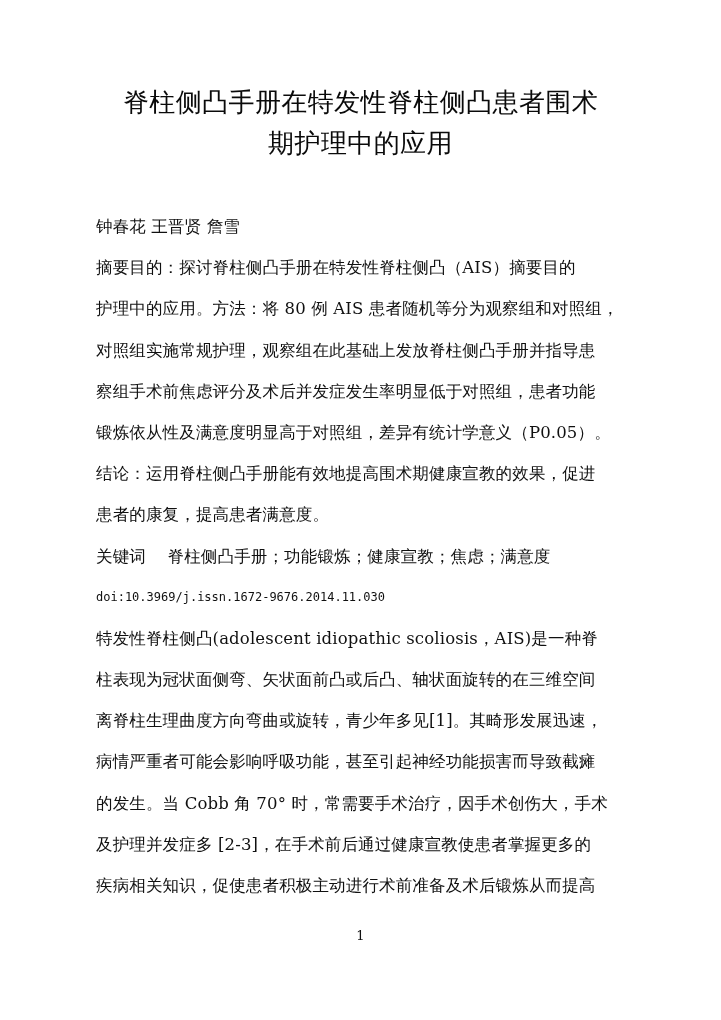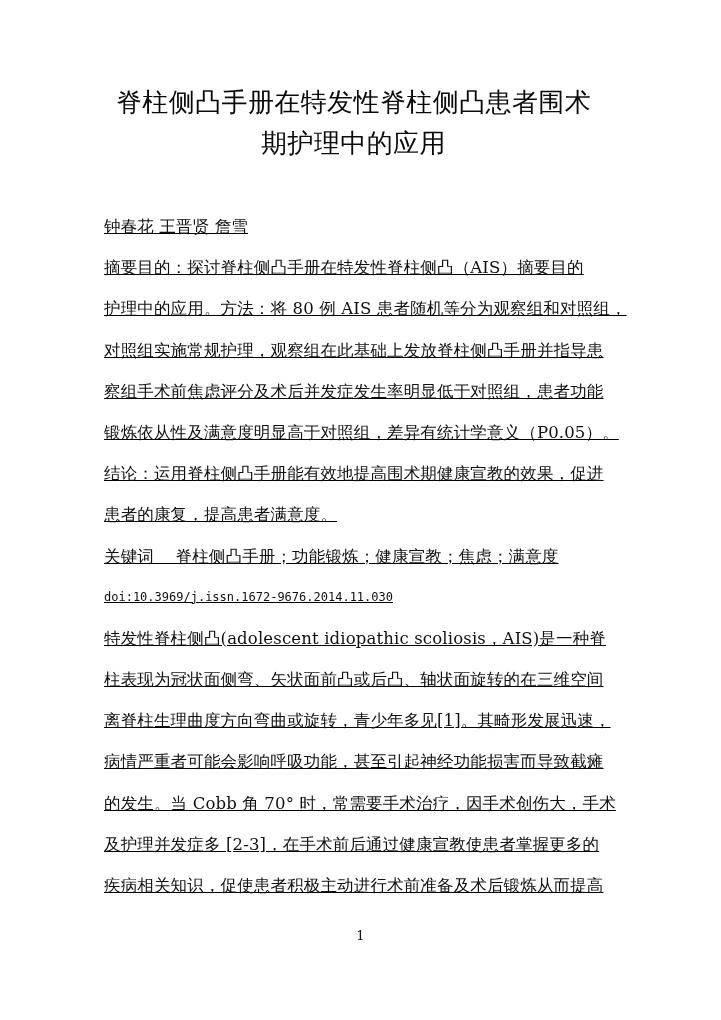--- a/index.html
+++ b/index.html
@@ -19,43 +19,42 @@
     width: 721px;
     height: 1020px;
     background: #ffffff;
     overflow: hidden;
     box-sizing: border-box;
   }
 
   
   .title-block {
     position: absolute;
-    left: 97px;
+    left: 104px;
     top: 82px;
     width: 513px;
     text-align: center;
   }
 
   .title-line {
     font-family: "DejaVu Serif", "Liberation Serif", serif;
     font-size: 26px;
     line-height: 41px;
     font-weight: normal;
     letter-spacing: 0.4px;
     color: #0a0a0a;
     white-space: pre;
   }
 
   
   .body-block {
     position: absolute;
-    left: 104px;
+    left: 96px;
     top: 206px;
     width: 514px;
-    text-decoration: underline;
   }
 
   .para-line {
     font-family: "DejaVu Serif", "Liberation Serif", serif;
     font-size: 16.5px;
     line-height: 41.2px;
     height: 41.2px;
     color: #101010;
     white-space: pre;
     letter-spacing: 0.15px;

